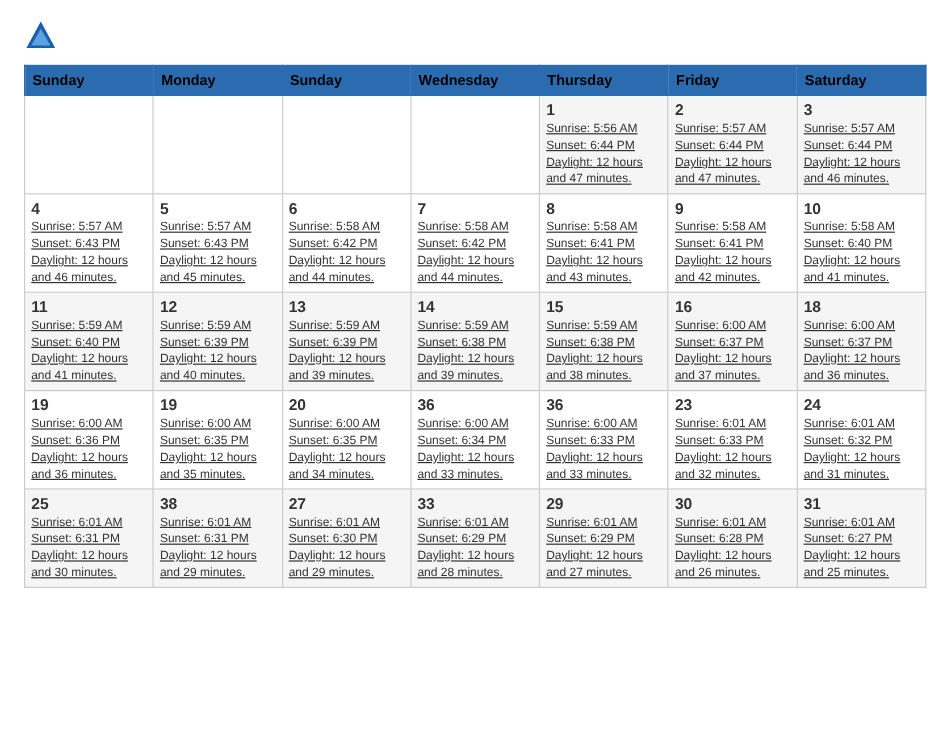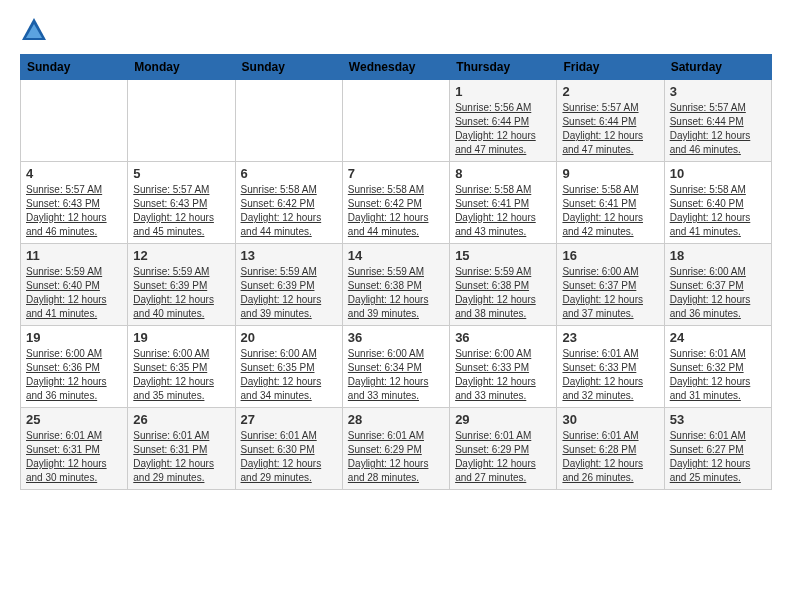--- a/index.html
+++ b/index.html
@@ -244,39 +244,39 @@
             <div class="day-num">24</div>
             <div class="day-info">Sunrise: 6:01 AM<br>Sunset: 6:32 PM<br>Daylight: 12 hours<br>and 31 minutes.</div>
           </td>
         </tr>
         <tr>
           <td>
             <div class="day-num">25</div>
             <div class="day-info">Sunrise: 6:01 AM<br>Sunset: 6:31 PM<br>Daylight: 12 hours<br>and 30 minutes.</div>
           </td>
           <td>
-            <div class="day-num">26</div>
+            <div class="day-num">38</div>
             <div class="day-info">Sunrise: 6:01 AM<br>Sunset: 6:31 PM<br>Daylight: 12 hours<br>and 29 minutes.</div>
           </td>
           <td>
             <div class="day-num">27</div>
             <div class="day-info">Sunrise: 6:01 AM<br>Sunset: 6:30 PM<br>Daylight: 12 hours<br>and 29 minutes.</div>
           </td>
           <td>
-            <div class="day-num">28</div>
+            <div class="day-num">33</div>
             <div class="day-info">Sunrise: 6:01 AM<br>Sunset: 6:29 PM<br>Daylight: 12 hours<br>and 28 minutes.</div>
           </td>
           <td>
             <div class="day-num">29</div>
             <div class="day-info">Sunrise: 6:01 AM<br>Sunset: 6:29 PM<br>Daylight: 12 hours<br>and 27 minutes.</div>
           </td>
           <td>
             <div class="day-num">30</div>
             <div class="day-info">Sunrise: 6:01 AM<br>Sunset: 6:28 PM<br>Daylight: 12 hours<br>and 26 minutes.</div>
           </td>
           <td>
-            <div class="day-num">53</div>
+            <div class="day-num">31</div>
             <div class="day-info">Sunrise: 6:01 AM<br>Sunset: 6:27 PM<br>Daylight: 12 hours<br>and 25 minutes.</div>
           </td>
         </tr>
       </tbody>
   </table>
 </div>
 
 </body></html>

